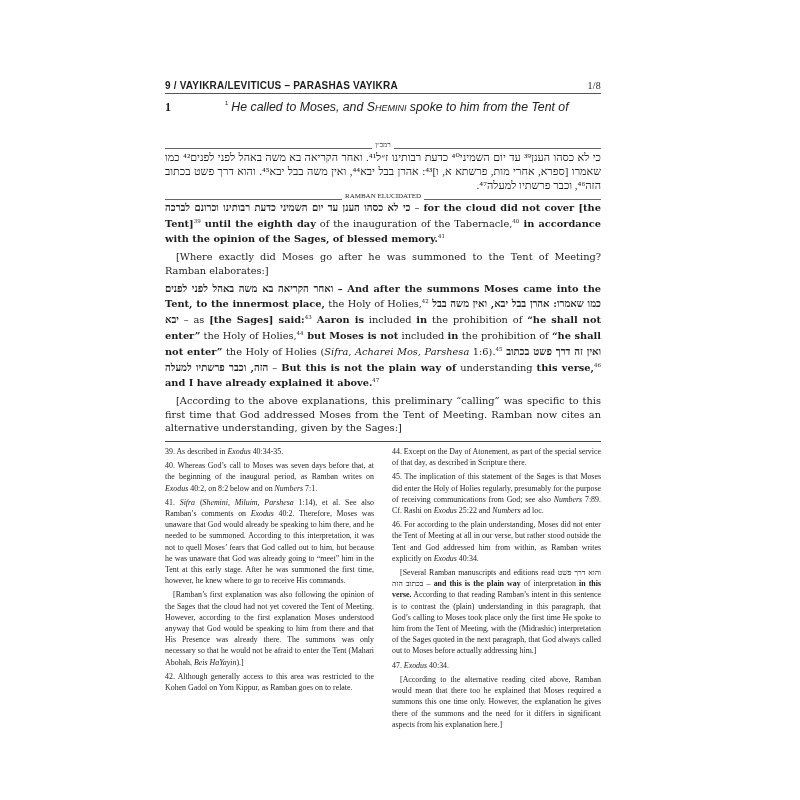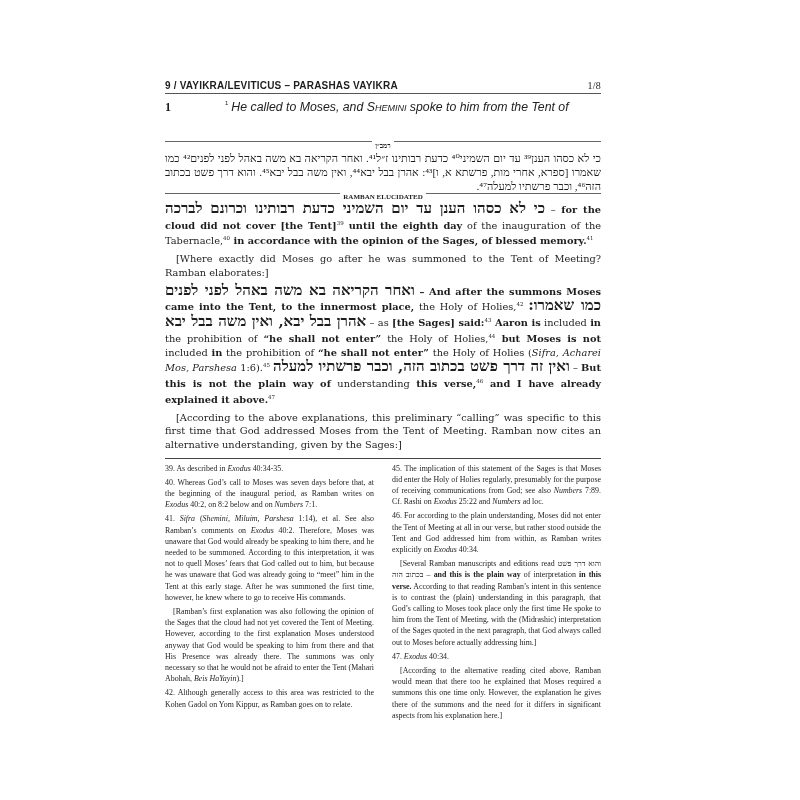--- a/index.html
+++ b/index.html
@@ -13,32 +13,32 @@
     font-size: 10px; font-weight: bold; letter-spacing: 0.2px; padding-bottom: 2px;
     border-bottom: 1.3px solid #555; }
   .running-head .num { font-weight: normal; }
 
   .verse { display: flex; margin-top: 6px; font-size: 12.3px; }
   .verse .chap { width: 60px; font-weight: bold; font-size: 12px; }
   .verse .text { font-style: italic; color: #222; }
   .verse sup { font-size: 6px; font-style: normal; vertical-align: top; margin-right: 3px; }
   .sc { font-variant: small-caps; }
 
-  .divider { display: flex; align-items: flex-start; margin-top: 26px; font-size: 7px; font-weight: bold; }
+  .divider { display: flex; align-items: flex-end; margin-top: 26px; font-size: 7px; font-weight: normal; }
   .divider .line { flex: 1; border-top: 1px solid #666; }
   .divider .label { padding: 0 3px; }
 
   .hebrew { direction: rtl; text-align: justify; font-size: 11px; line-height: 14px; margin-top: 1px; }
 
   .elu { font-size: 9.8px; line-height: 13.6px; text-align: justify; margin-top: 1px; }
   .elu p { margin: 0 0 4px 0; }
   .elu .ind { text-indent: 11px; }
   .elu b { font-weight: bold; }
   .elu sup { font-size: 5.5px; }
-  .heb-inline { direction: rtl; unicode-bidi: embed; font-size: 15px; font-weight: bold; }
+  .heb-inline { direction: rtl; unicode-bidi: embed; font-size: 10px; font-weight: bold; }
 
   .footnotes { margin-top: 6px; border-top: 1.2px solid #444; padding-top: 4px;
     display: flex; justify-content: space-between; font-family: Liberation Serif, serif; }
   .fn-col { width: 209px; font-size: 7.9px; line-height: 11.2px; text-align: justify; }
   .fn-col p { margin: 0 0 3px 0; }
   .fn-col .ind { text-indent: 8px; }
   .fn-col i { font-style: italic; }
   .heb-fn { direction: rtl; unicode-bidi: embed; font-size: 7.6px; }
 </style>
 </head>
@@ -82,20 +82,21 @@
 
   <div class="footnotes lserif">
     <div class="fn-col">
       <p><span>39. As described in </span><i>Exodus</i><span> 40:34-35.</span></p>
       <p><span>40. Whereas God’s call to Moses was seven days before that, at the beginning of the inaugural period, as Ramban writes on </span><i>Exodus</i><span> 40:2, on 8:2 below and on </span><i>Numbers</i><span> 7:1.</span></p>
       <p><span>41. </span><i>Sifra</i><span> (</span><i>Shemini, Miluim, Parshesa</i><span> 1:14), et al. See also Ramban’s comments on </span><i>Exodus</i><span> 40:2. Therefore, Moses was unaware that God would already be speaking to him there, and he needed to be summoned. According to this interpretation, it was not to quell Moses’ fears that God called out to him, but because he was unaware that God was already going to “meet” him in the Tent at this early stage. After he was summoned the first time, however, he knew where to go to receive His commands.</span></p>
       <p class="ind"><span>[Ramban’s first explanation was also following the opinion of the Sages that the cloud had not yet covered the Tent of Meeting. However, according to the first explanation Moses understood anyway that God would be speaking to him from there and that His Presence was already there. The summons was only necessary so that he would not be afraid to enter the Tent (Mahari Abohah, </span><i>Beis HaYayin</i><span>).]</span></p>
       <p>42. Although generally access to this area was restricted to the Kohen Gadol on Yom Kippur, as Ramban goes on to relate.</p>
     </div>
     <div class="fn-col">
+      <p>44. Except on the Day of Atonement, as part of the special service of that day, as described in Scripture there.</p>
       <p><span>45. The implication of this statement of the Sages is that Moses did enter the Holy of Holies regularly, presumably for the purpose of receiving communications from God; see also </span><i>Numbers</i><span> 7:89. Cf. Rashi on </span><i>Exodus</i><span> 25:22 and </span><i>Numbers</i><span> ad loc.</span></p>
       <p><span>46. For according to the plain understanding, Moses did not enter the Tent of Meeting at all in our verse, but rather stood outside the Tent and God addressed him from within, as Ramban writes explicitly on </span><i>Exodus</i><span> 40:34.</span></p>
       <p class="ind"><span>[Several Ramban manuscripts and editions read </span><span class="heb-fn">והוא דרך פשט בכתוב הזה</span><span> – </span><b>and this is the plain way</b><span> of interpretation </span><b>in this verse.</b><span> According to that reading Ramban’s intent in this sentence is to contrast the (plain) understanding in this paragraph, that God’s calling to Moses took place only the first time He spoke to him from the Tent of Meeting, with the (Midrashic) interpretation of the Sages quoted in the next paragraph, that God always called out to Moses before actually addressing him.]</span></p>
       <p><span>47. </span><i>Exodus</i><span> 40:34.</span></p>
       <p class="ind">[According to the alternative reading cited above, Ramban would mean that there too he explained that Moses required a summons this one time only. However, the explanation he gives there of the summons and the need for it differs in significant aspects from his explanation here.]</p>
     </div>
   </div>
 
 </div>
 

